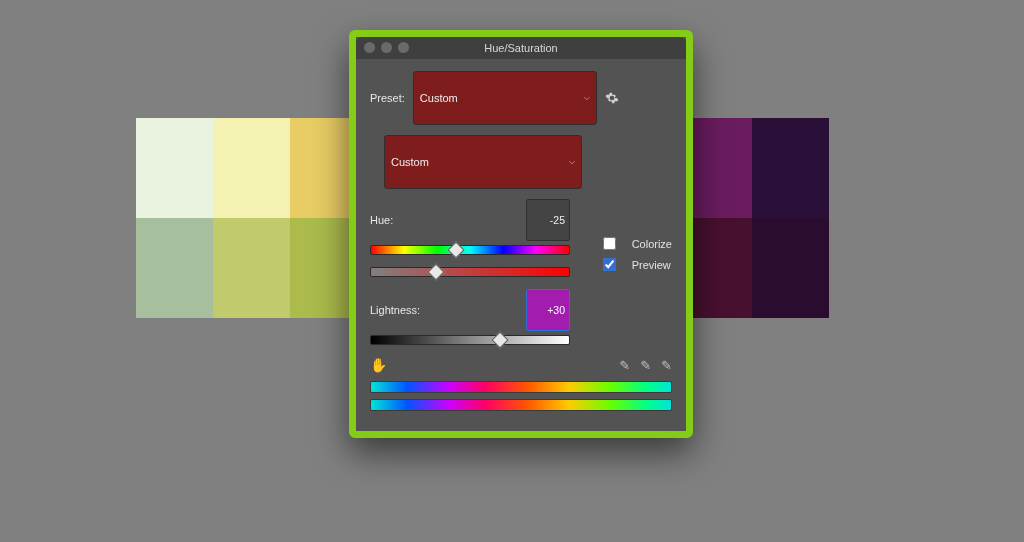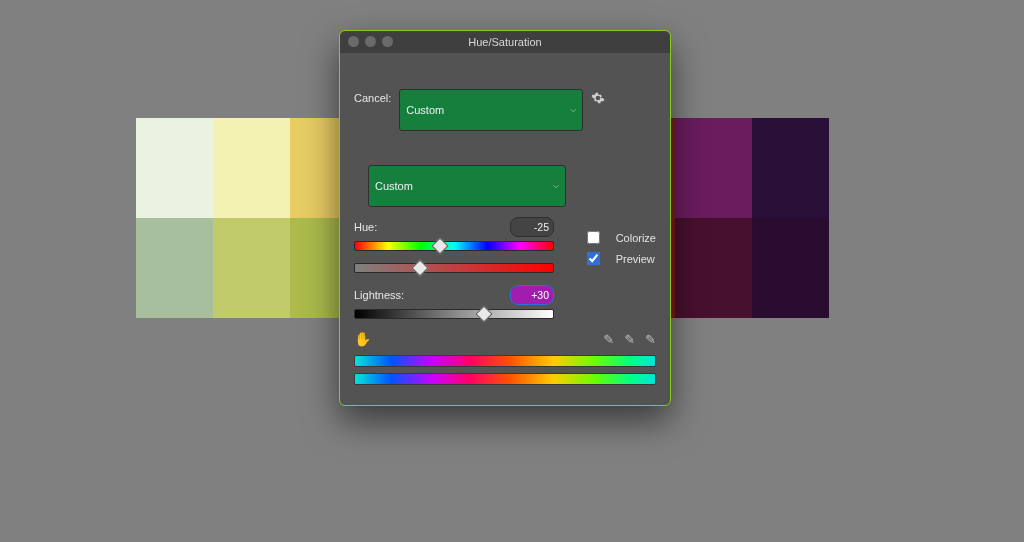--- a/index.html
+++ b/index.html
@@ -9,22 +9,22 @@
   font-size:11px;color:#e8e8e8;overflow:hidden;
   -webkit-font-smoothing:antialiased;
 }
 
 .swatches{position:absolute;left:136px;top:118px;width:770px;height:300px;}
 .srow{display:flex;height:100px;}
 .srow div{width:77px;height:100%;}
 .srow.top div{height:200px;}
 
 .dialog{
-  position:absolute;left:339px;top:30px;width:330px;
-  background:#535353;border:1px solid #84cc16;border-radius:6px;
+  position:absolute;left:349px;top:30px;width:330px;
+  background:#535353;border:7px solid #84cc16;border-radius:6px;
   box-shadow:0 15px 35px rgba(0,0,0,.55);
   font-size:11px;color:#e8e8e8;
 }
 .tbar{
   height:22px;line-height:22px;text-align:center;
   background:#3f3f3f;border-radius:6px 6px 0 0;
   position:relative;font-size:11px;color:#d8d8d8;
 }
 .traffic{position:absolute;left:8px;top:5px;display:flex;gap:6px;}
 .traffic span{width:11px;height:11px;border-radius:50%;background:#6a6a6a;display:inline-block;}
@@ -32,33 +32,33 @@
 .rside{position:absolute;right:14px;top:58px;width:54px;display:flex;flex-direction:column;gap:10px;}
 .btn{
   height:22px;line-height:20px;text-align:center;
   border:1px solid #d0d0d0;border-radius:12px;
   color:#eee;cursor:default;font-size:11px;
 }
 .btn.primary{border-width:2px;font-weight:600;}
 .row{display:flex;align-items:center;gap:8px;margin-bottom:10px;}
 .lbl{color:#e6e6e6;}
 .sel{
-  flex:0 0 auto;height:20px;background:#15803d;border:1px solid #2f2f2f;
+  flex:0 0 auto;height:20px;background:#7f1d1d;border:1px solid #2f2f2f;
   border-radius:3px;display:flex;align-items:center;justify-content:space-between;
-  padding:10px 6px;color:#eee;cursor:default;margin-top:24px;
+  padding:16px 6px;color:#eee;cursor:default;
 }
 .sel .chev{font-size:8px;color:#ccc;}
 .gear{width:14px;height:14px;display:inline-block;}
 .gear svg{display:block;}
 .sliders{width:200px;}
 .sliders .srow2{margin-bottom:12px;}
 .sliders .head{display:flex;justify-content:space-between;align-items:center;margin-bottom:4px;}
 .numbox{
   width:34px;height:16px;line-height:16px;background:#444;border:1px solid #2f2f2f;
-  border-radius:8px;text-align:right;padding:1px 4px;color:#eee;font-size:10.5px;
+  border-radius:2px;text-align:right;padding:12px 4px;color:#eee;font-size:10.5px;
 }
 .numbox.lit{background:#a21caf;color:#fff;border-color:#2f6fd6;}
 .track{position:relative;height:8px;border-radius:2px;border:1px solid #2a2a2a;}
 .track.hue{background:linear-gradient(90deg,#ff0000,#ffff00,#00ff00,#00ffff,#0000ff,#ff00ff,#ff0000);}
 .track.sat{background:linear-gradient(90deg,#808080,#ff0000);}
 .track.light{background:linear-gradient(90deg,#000,#888,#fff);}
 .thumb{
   position:absolute;top:-2px;width:10px;height:10px;background:#e8e8e8;
   border:1px solid #555;transform:translateX(-50%) rotate(45deg);
 }
@@ -108,21 +108,21 @@
       <span></span>
       <span></span>
       <span></span>
     </div>
     <span>Hue/Saturation</span>
   </div>
 
   <div class="body">
 
     <div class="row">
-      <span class="lbl">Cancel:</span>
+      <span class="lbl">Preset:</span>
       <div class="sel" style="width:170px">
         <span>Custom</span>
         <span class="chev">⌵</span>
       </div>
       <span class="gear">
         <svg viewBox="0 0 24 24" width="14" height="14" fill="#cfcfcf">
             <path d="M12 8a4 4 0 100 8 4 4 0 000-8zm9 4a7 7 0 01-.1 1.2l2.1 1.6-2 3.4-2.5-1a7 7 0 01-2 1.2l-.4 2.6h-4l-.4-2.6a7 7 0 01-2-1.2l-2.5 1-2-3.4 2.1-1.6A7 7 0 013 12a7 7 0 01.1-1.2L1 9.2l2-3.4 2.5 1a7 7 0 012-1.2L7.9 3h4l.4 2.6a7 7 0 012 1.2l2.5-1 2 3.4-2.1 1.6c.1.4.1.8.1 1.2z"></path>
           </svg>
       </span>
     </div>

